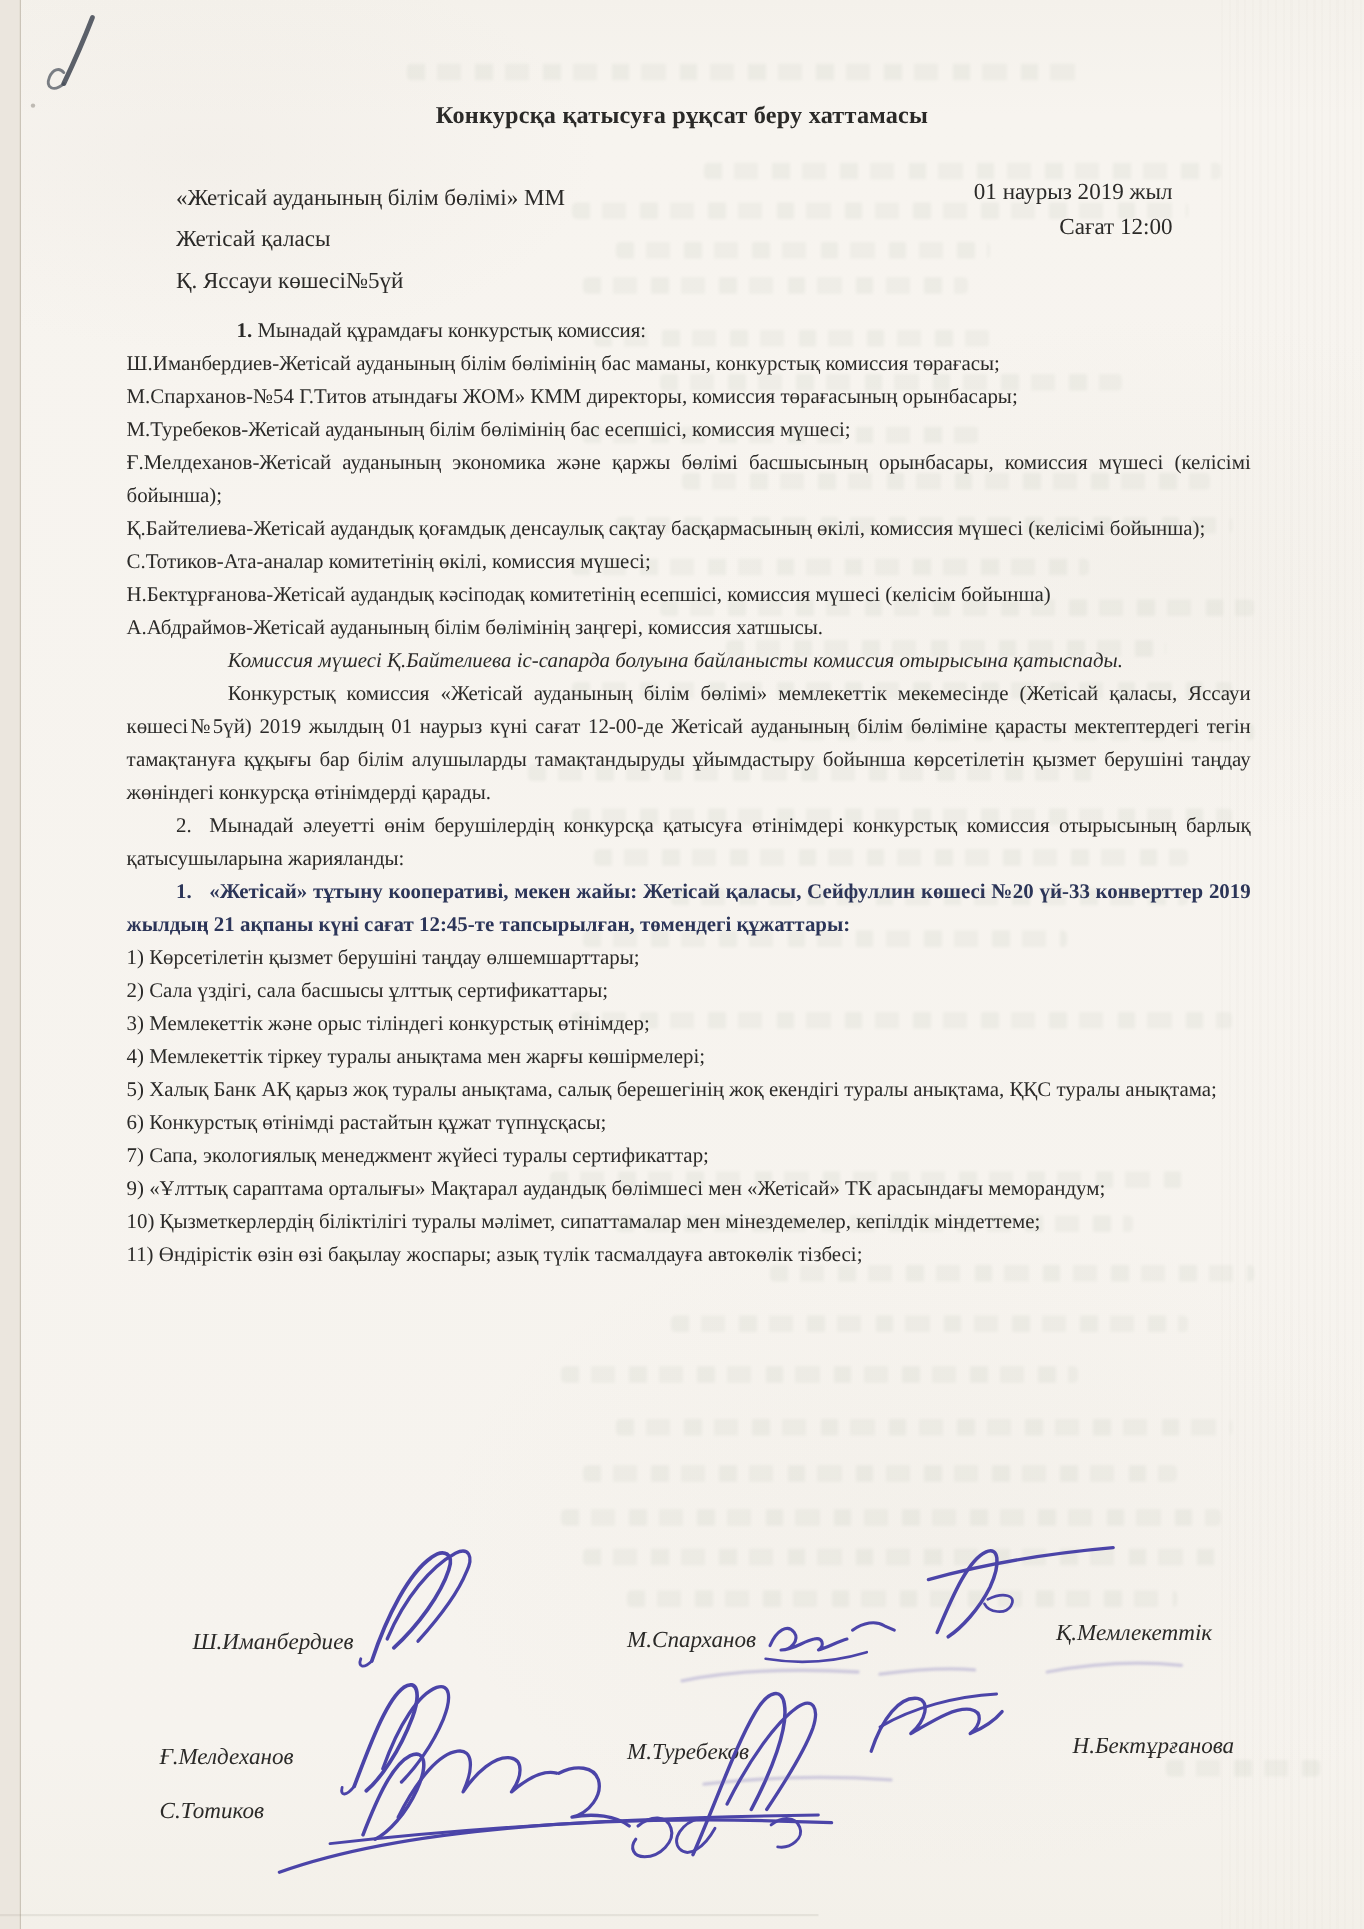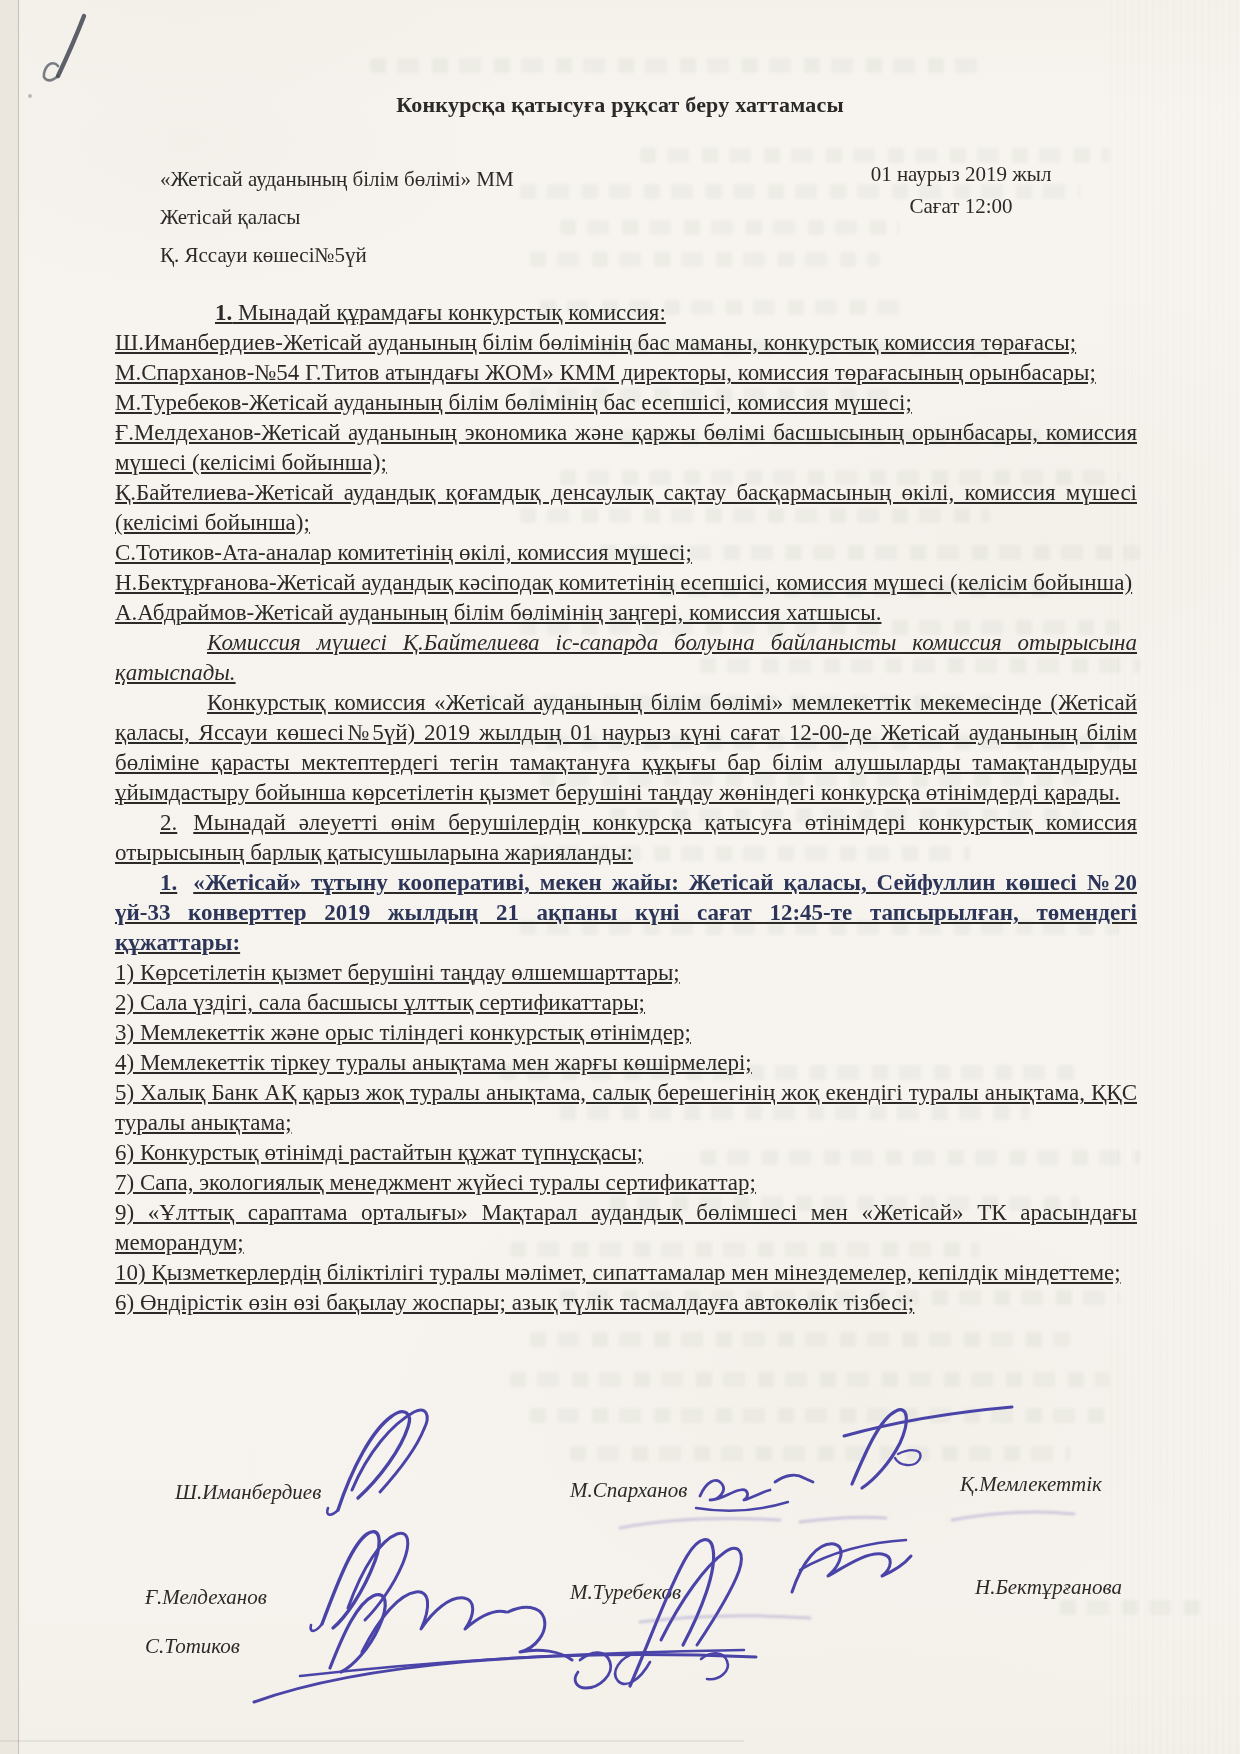--- a/index.html
+++ b/index.html
@@ -19,26 +19,26 @@
   .edge-left{position:absolute;left:0;top:0;width:18px;height:100%;
     background:#ebe6de;border-right:1px solid #c8c0b4;}
   .streaks{position:absolute;right:0;top:0;width:130px;height:100%;pointer-events:none;opacity:.5;
     background:repeating-linear-gradient(90deg, rgba(180,168,155,.07) 0 2px, transparent 2px 7px);}
   .bottom-shade{position:absolute;left:0;bottom:12px;width:60%;height:2px;background:rgba(150,140,130,.15);}
 
   
   .title{position:absolute;left:0;top:92px;width:100%;text-align:center;
     font-size:22px;font-weight:bold;letter-spacing:.2px;}
   .org{position:absolute;left:160px;top:160px;font-size:21px;line-height:38px;white-space:nowrap;}
-  .dt{position:absolute;left:856px;top:158px;width:210px;text-align:center;
+  .dt{position:absolute;left:856px;top:158px;width:210px;text-align:right;
     font-size:21px;line-height:32px;white-space:nowrap;}
 
   
-  .flow{position:absolute;left:115px;top:298px;width:1022px;
-    font-size:23px;line-height:30px;text-align:justify;text-decoration:underline;}
+  .flow{position:absolute;left:115px;top:286px;width:1022px;
+    font-size:19px;line-height:30px;text-align:justify;}
   .flow p{margin:0;}
   .ind100{text-indent:100px;}
   .ind92{text-indent:92px;}
   .ind45{text-indent:45px;}
   .b{font-weight:bold;}
   .it{font-style:italic;}
   .supplier{font-weight:bold;color:#2c3558;}
   .numgap{margin-right:16px;}
 
   
@@ -132,21 +132,21 @@
 
     <p>1) Көрсетілетін қызмет берушіні таңдау өлшемшарттары;</p>
     <p>2) Сала үздігі, сала басшысы ұлттық сертификаттары;</p>
     <p>3) Мемлекеттік және орыс тіліндегі конкурстық өтінімдер;</p>
     <p>4) Мемлекеттік тіркеу туралы анықтама мен жарғы көшірмелері;</p>
     <p>5) Халық Банк АҚ қарыз жоқ туралы анықтама, салық берешегінің жоқ екендігі туралы анықтама, ҚҚС туралы анықтама;</p>
     <p>6) Конкурстық өтінімді растайтын құжат түпнұсқасы;</p>
     <p>7) Сапа, экологиялық менеджмент жүйесі туралы сертификаттар;</p>
     <p>9) «Ұлттық сараптама орталығы» Мақтарал аудандық бөлімшесі мен «Жетісай» ТК арасындағы меморандум;</p>
     <p>10) Қызметкерлердің біліктілігі туралы мәлімет, сипаттамалар мен мінездемелер, кепілдік міндеттеме;</p>
-    <p>6) Өндірістік өзін өзі бақылау жоспары; азық түлік тасмалдауға автокөлік тізбесі;</p>
+    <p>11) Өндірістік өзін өзі бақылау жоспары; азық түлік тасмалдауға автокөлік тізбесі;</p>
   </div>
 
   <span class="sig-label" style="left:175px;top:1480px">Ш.Иманбердиев</span>
   <span class="sig-label" style="left:570px;top:1478px">М.Спарханов</span>
   <span class="sig-label" style="left:960px;top:1472px">Қ.Мемлекеттік</span>
   <span class="sig-label" style="left:145px;top:1585px">Ғ.Мелдеханов</span>
   <span class="sig-label" style="left:570px;top:1580px">М.Туребеков</span>
   <span class="sig-label" style="left:975px;top:1575px">Н.Бектұрғанова</span>
   <span class="sig-label" style="left:145px;top:1634px">С.Тотиков</span>
 

